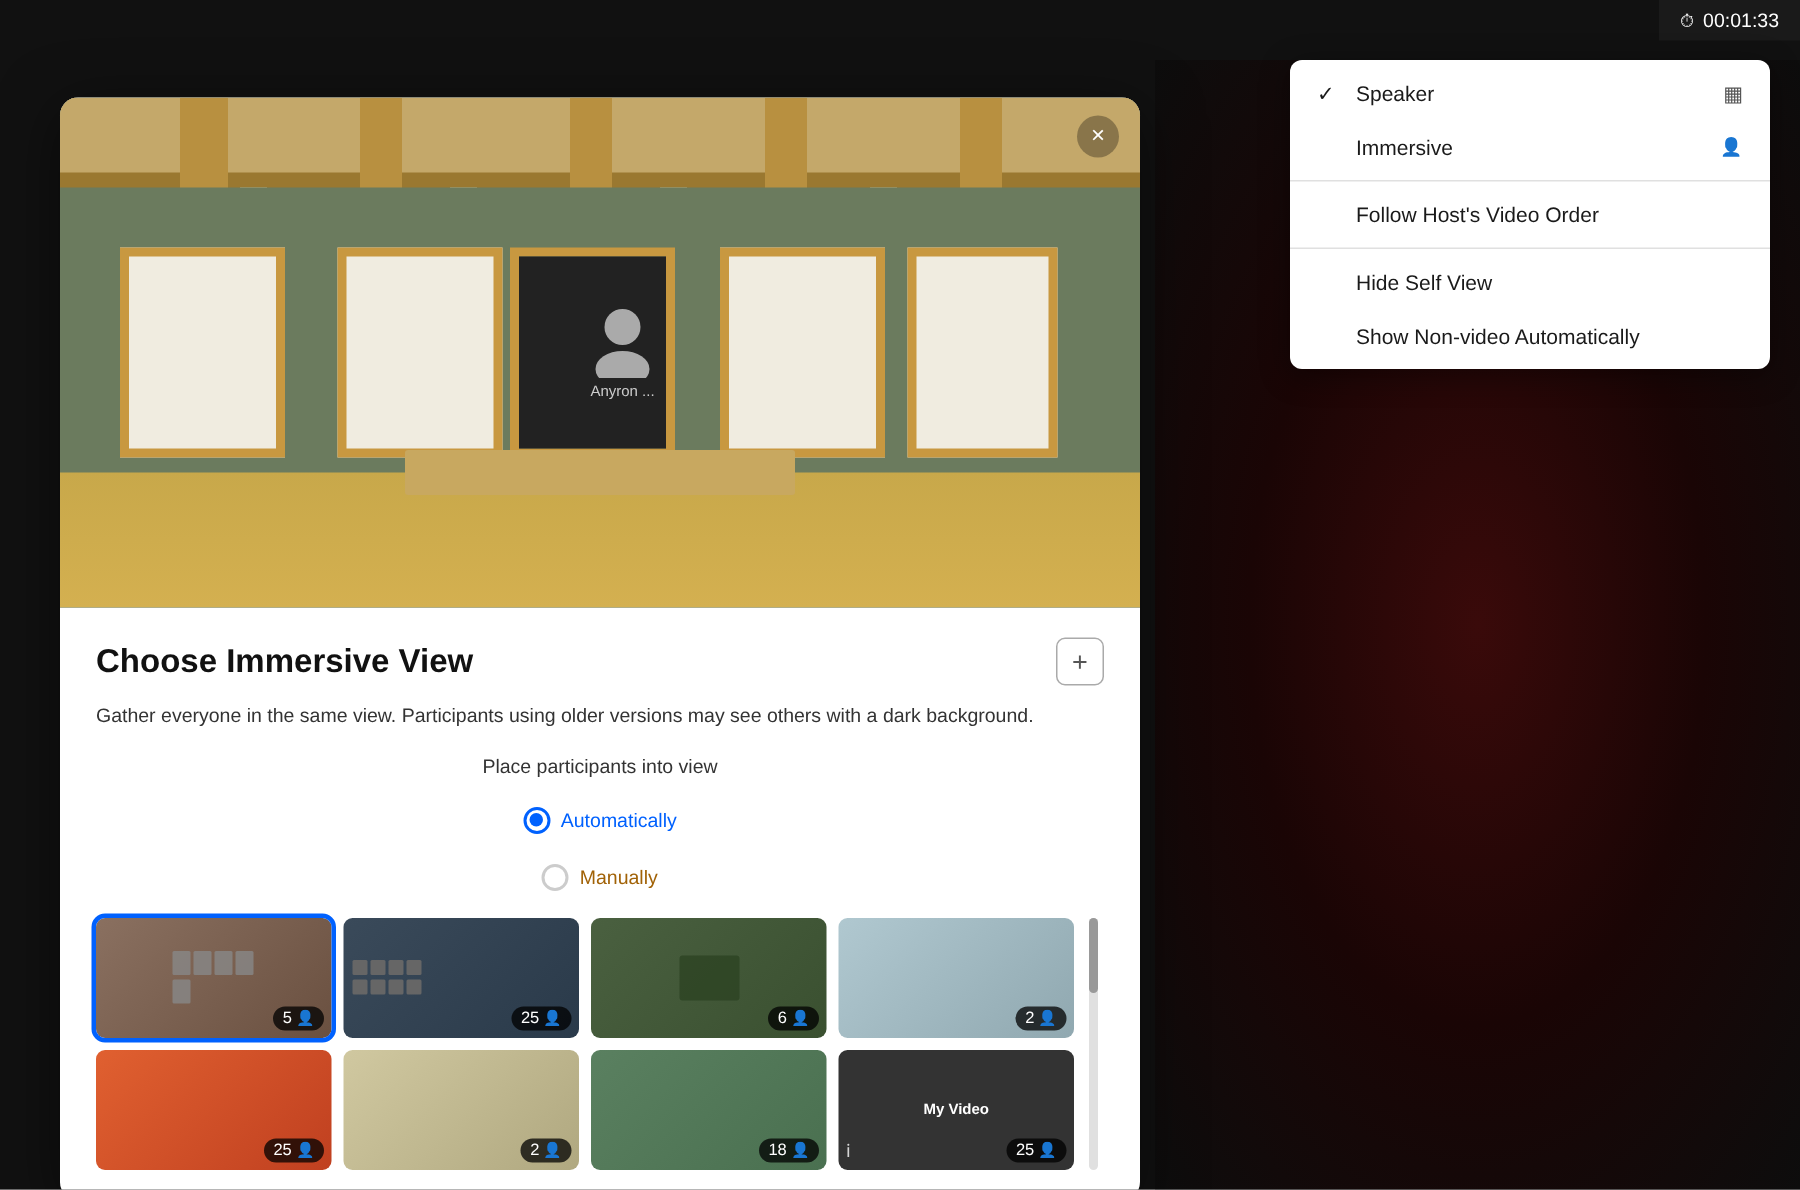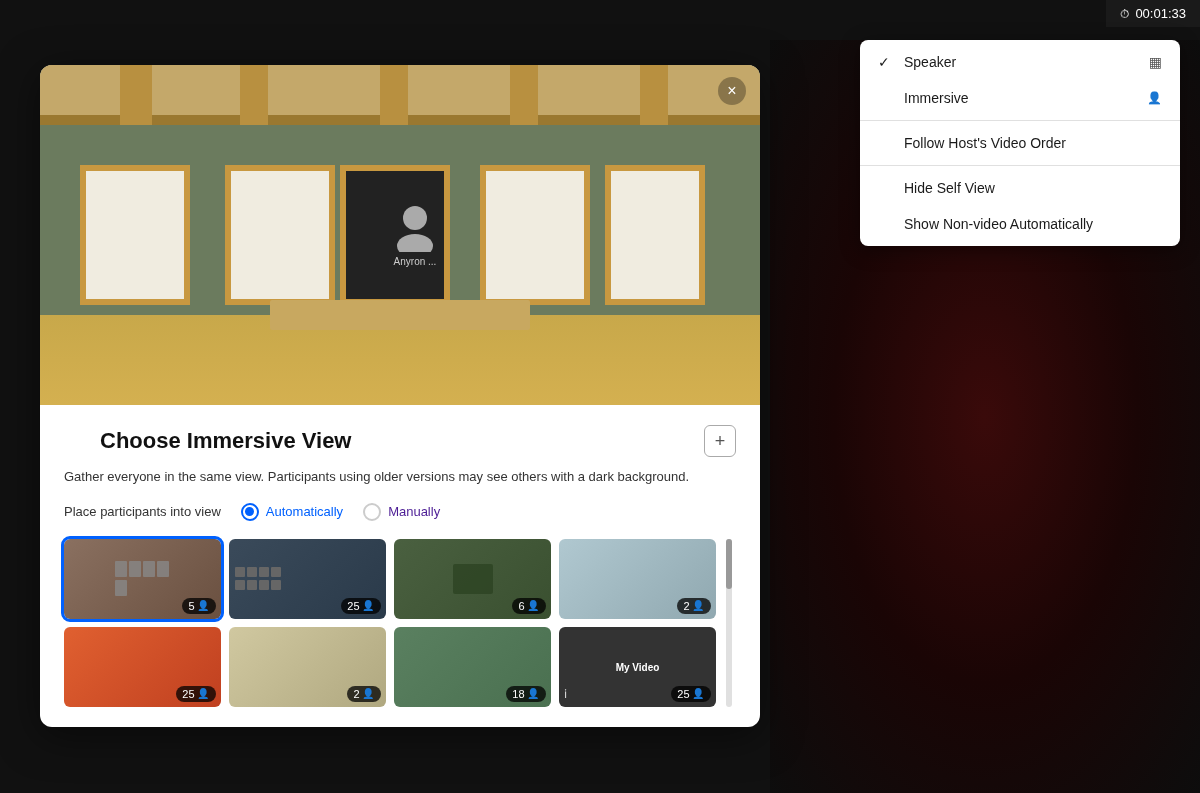--- a/index.html
+++ b/index.html
@@ -180,21 +180,20 @@
     .modal-title-row {
       display: flex;
       align-items: center;
       justify-content: space-between;
       margin-bottom: 10px;
     }
     .modal-title {
       font-size: 22px;
       font-weight: 700;
       color: #111;
-      margin-left: 36px;
     }
     .modal-expand-btn {
       width: 32px;
       height: 32px;
       border: 1.5px solid #aaa;
       border-radius: 6px;
       background: #fff;
       cursor: pointer;
       display: flex;
       align-items: center;
@@ -208,20 +207,21 @@
       color: #333;
       line-height: 1.5;
       margin-bottom: 16px;
     }
 
     .placement-row {
       display: flex;
       align-items: center;
       gap: 20px;
       margin-bottom: 18px;
+      flex-direction: column;
     }
     .placement-label {
       font-size: 13px;
       color: #333;
       white-space: nowrap;
     }
     .radio-option {
       display: flex;
       align-items: center;
       gap: 7px;
@@ -247,21 +247,21 @@
       border-radius: 50%;
       background: #0061FE;
     }
     .radio-text {
       font-size: 13px;
     }
     .radio-text.selected {
       color: #0061FE;
     }
     .radio-text.unselected {
-      color: #4c1d95;
+      color: #a16207;
     }
 
     
     .thumb-grid-wrapper {
       position: relative;
     }
     .thumb-grid {
       display: grid;
       grid-template-columns: repeat(4, 1fr);
       gap: 8px;

